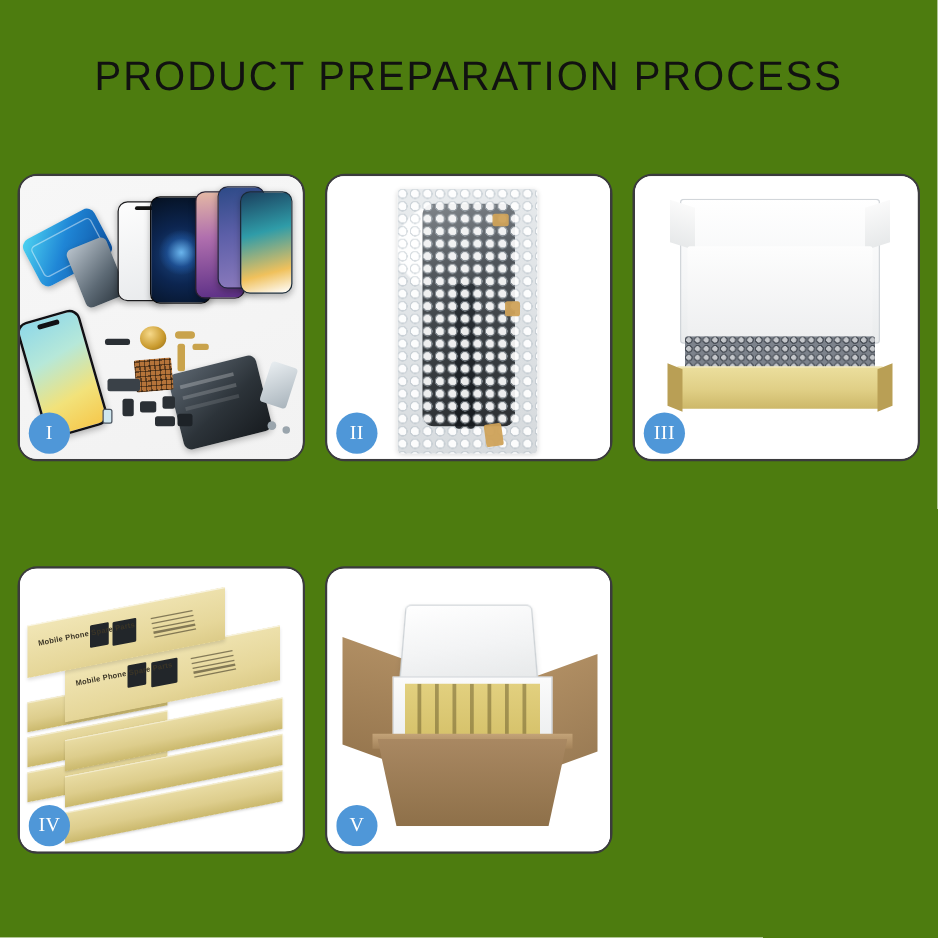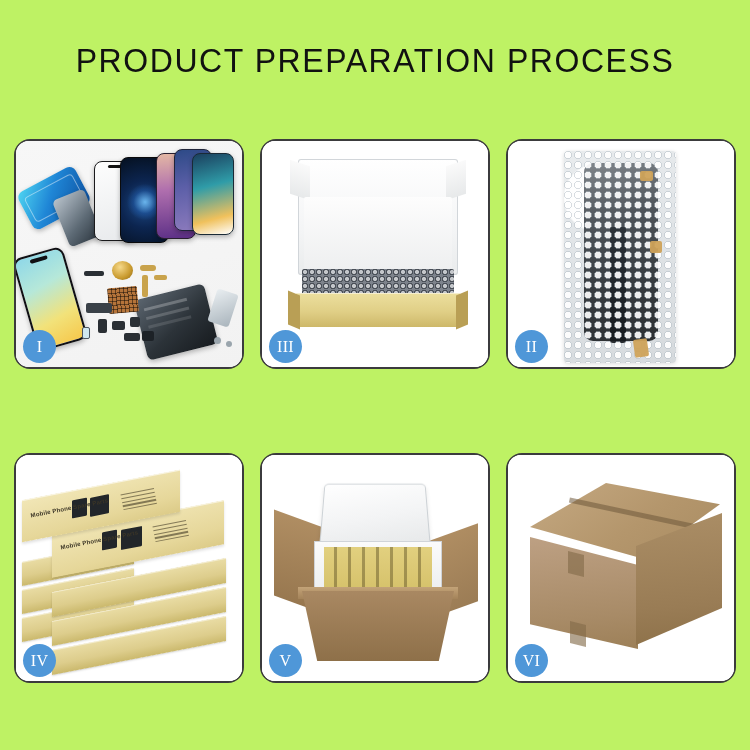--- a/index.html
+++ b/index.html
@@ -9,21 +9,21 @@
     height: 750px;
     background: #ffffff;
     font-family: "Liberation Sans", sans-serif;
     overflow: hidden;
   }
 
   .page {
     position: relative;
     width: 750px;
     height: 750px;
-    background: #bef264;
+    background: #4d7c0f;
   }
 
   
   .header { position: absolute; top: 0; left: 0; width: 750px; text-align: center; }
 
   .title {
     margin-top: 44px;
     font-size: 33px;
     font-weight: 500;
     letter-spacing: 1.6px;
@@ -437,47 +437,47 @@
           <div class="part pt10"></div>
           <div class="part pt11"></div>
           <div class="part pt12"></div>
           <div class="part pt13"></div>
           <div class="part pt14"></div>
         </div>
       </div>
       <div class="badge">I</div>
     </div>
 
+    <div class="panel p2">
+      <div class="panel-inner">
+        <div class="scene">
+          <div class="bubblepack">
+            <div class="screen-in"></div>
+            <div class="flex-strip"></div>
+            <div class="bubbles"></div>
+            <div class="tape tp1"></div>
+            <div class="tape tp2"></div>
+            <div class="tape tp3"></div>
+
+          </div>
+        </div>
+      </div>
+      <div class="badge">II</div>
+    </div>
+
     <div class="panel p3">
       <div class="panel-inner">
         <div class="scene">
           <div class="b3-lid"></div>
           <div class="b3-foam"></div>
           <div class="b3-bubble"></div>
           <div class="b3-front"></div>
         </div>
       </div>
       <div class="badge">III</div>
-    </div>
-
-    <div class="panel p2">
-      <div class="panel-inner">
-        <div class="scene">
-          <div class="bubblepack">
-            <div class="screen-in"></div>
-            <div class="flex-strip"></div>
-            <div class="bubbles"></div>
-            <div class="tape tp1"></div>
-            <div class="tape tp2"></div>
-            <div class="tape tp3"></div>
-
-          </div>
-        </div>
-      </div>
-      <div class="badge">II</div>
     </div>
 
     <div class="panel p4">
       <div class="panel-inner">
         <div class="scene">
           <div class="stack">
             <div class="bx bxL3"></div>
             <div class="bx bxL2"></div>
             <div class="bx bxL1"></div>
             <div class="bx bxR3"></div>
@@ -530,28 +530,15 @@
               <i style="left:80px"></i>
             <i style="left:94px"></i>
           </div>
           <div class="c5-rim"></div>
           <div class="c5-body"></div>
         </div>
       </div>
       <div class="badge">V</div>
     </div>
 
-    <div class="panel p6">
-      <div class="panel-inner">
-        <div class="scene">
-          <div class="c6-top"></div>
-          <div class="c6-seam"></div>
-          <div class="c6-left"></div>
-          <div class="c6-right"></div>
-          <div class="c6-tape c6-t1"></div>
-          <div class="c6-tape c6-t2"></div>
-        </div>
-      </div>
-      <div class="badge">VI</div>
-    </div>
 
   </div>
 </div>
 
 </body></html>

